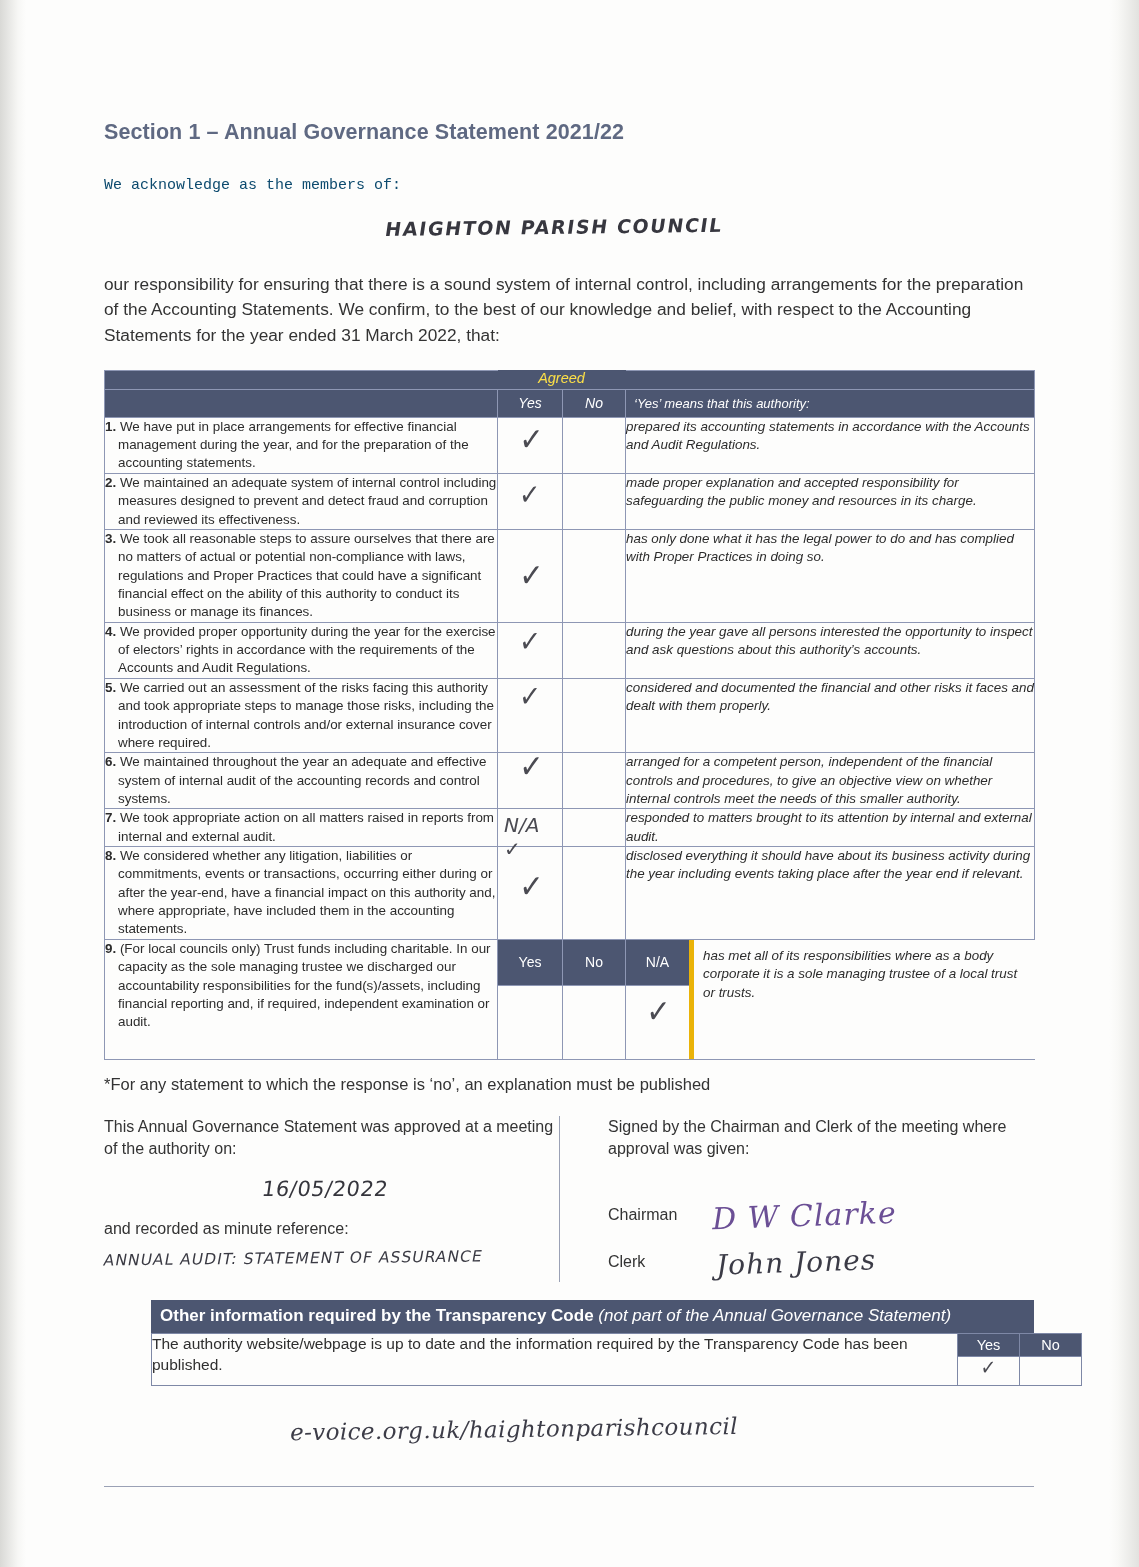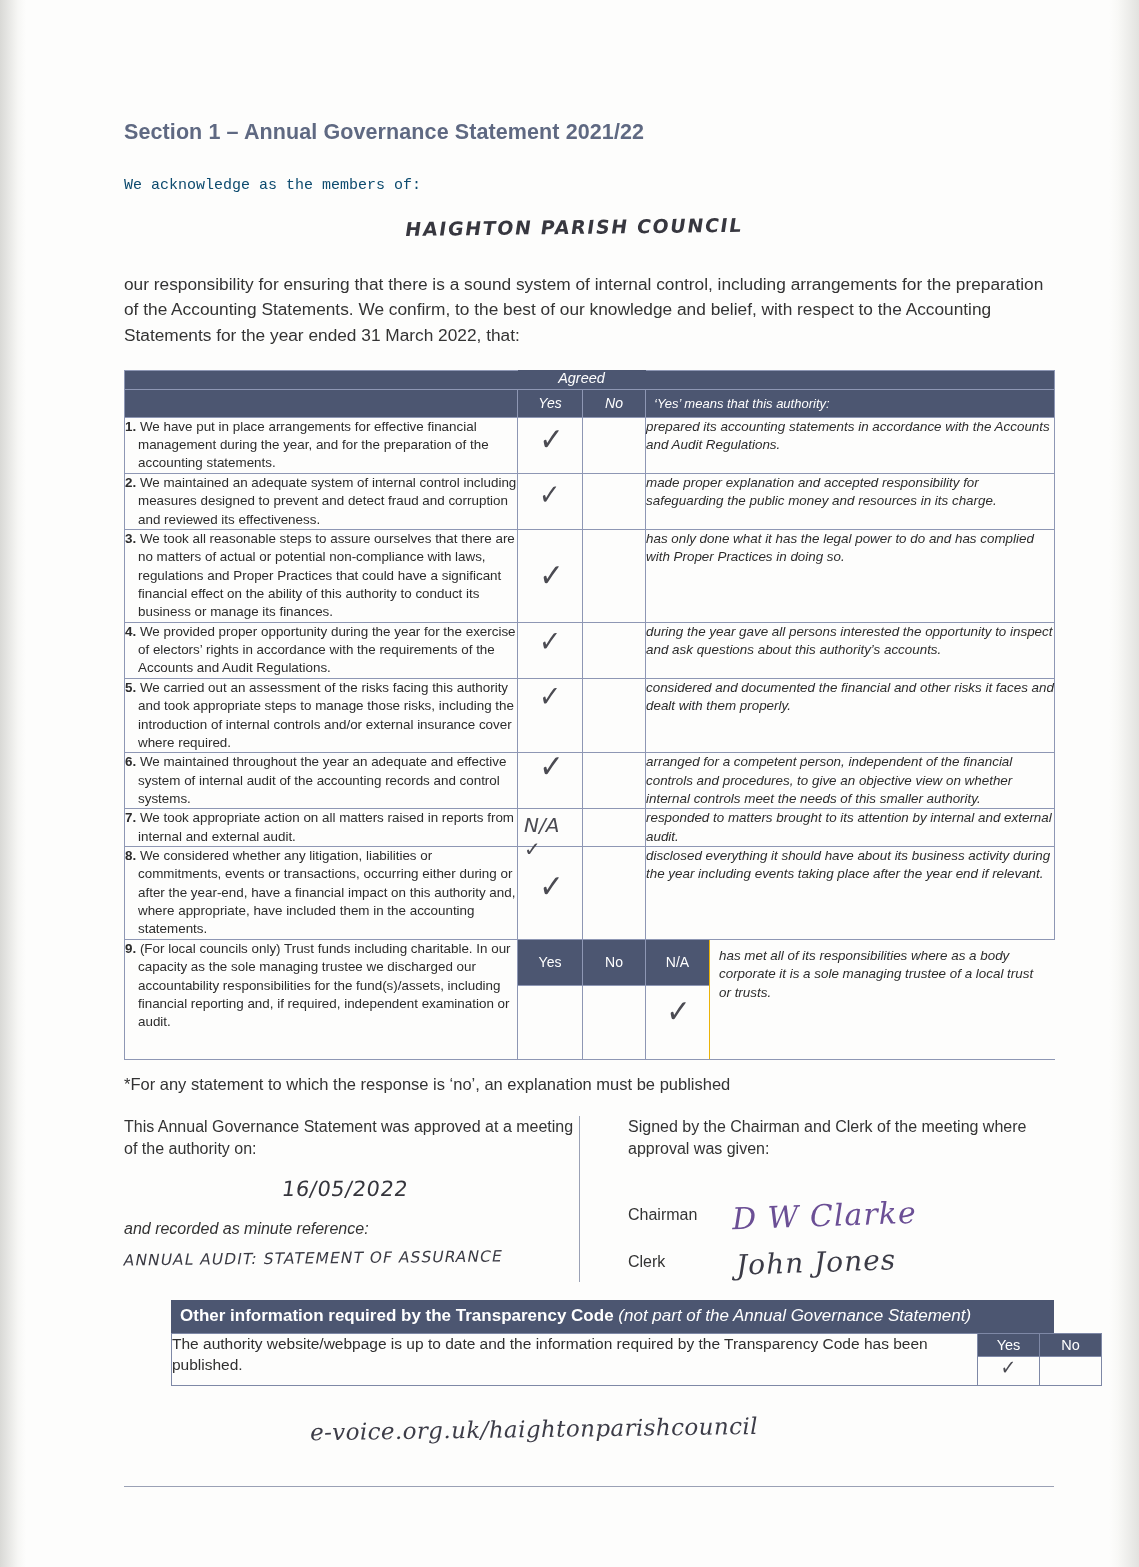--- a/index.html
+++ b/index.html
@@ -27,21 +27,21 @@
     left: 0; top: 0; bottom: 0; width: 26px;
     background: linear-gradient(to right, #d9d9d6, #f7f7f5 70%, #fdfdfc);
   }
   .scan-edge-right {
     position: absolute;
     right: 0; top: 0; bottom: 0; width: 30px;
     background: linear-gradient(to left, #e2e2df, #f8f8f6 70%, #fdfdfc);
   }
   .content {
     position: absolute;
-    left: 124px;
+    left: 104px;
     top: 0;
     width: 930px;
   }
 
   h1.section-title {
     font-size: 21.5px;
     font-weight: bold;
     color: #5f6982;
     margin: 0;
     padding-top: 120px;
@@ -81,21 +81,21 @@
     width: 930px;
     table-layout: fixed;
   }
   table.ags td, table.ags th {
     border: 1px solid #8e97b4;
     vertical-align: top;
     padding: 0;
   }
   .hdr-band {
     background: #4c5671;
-    color: #ffffff;
+    color: #fde047;
   }
   .hdr-agreed {
     text-align: center;
     font-style: italic;
     font-size: 14.5px;
     padding: 5px 0 3px 0;
     border: none !important;
   }
   .subhdr {
     background: #4c5671;
@@ -207,21 +207,21 @@
   }
   .date-hw {
     margin-top: 14px;
     margin-left: 158px;
     font-size: 21px;
     font-family: "DejaVu Sans", sans-serif;
     color: #35353c;
     transform: skewX(-8deg);
     letter-spacing: 0.5px;
   }
-  .minute-label { margin-top: 14px; font-style: italic; }
+  .minute-label { margin-top: 14px; }
   .minute-hw {
     margin-top: 8px;
     font-size: 15.5px;
     letter-spacing: 1px;
     font-family: "DejaVu Sans", sans-serif;
     color: #3a3a43;
     transform: skewX(-11deg) rotate(-0.6deg);
   }
   .sig-row {
     display: flex;
@@ -454,21 +454,21 @@
           <td class="r9-col">
             <div class="r9-head">Yes</div>
             <div class="r9-body"></div>
           </td>
           <td class="r9-col">
             <div class="r9-head">No</div>
             <div class="r9-body"></div>
           </td>
           <td class="r9-col" style="border-right:none">
             <div style="display:flex">
-              <div style="width:63px;border-right:1px solid #eab308">
+              <div style="width:63px;border-right:5px solid #eab308">
                 <div class="r9-head">N/A</div>
                 <div class="r9-body">
                   <span class="tick" style="top:8px;left:31px;margin-left:-13px">✓</span>
                 </div>
               </div>
               <div class="mean" style="flex:1">has met all of its responsibilities where as a body corporate it is a sole managing trustee of a local trust or trusts.</div>
             </div>
           </td>
         </tr>
       </tbody>

